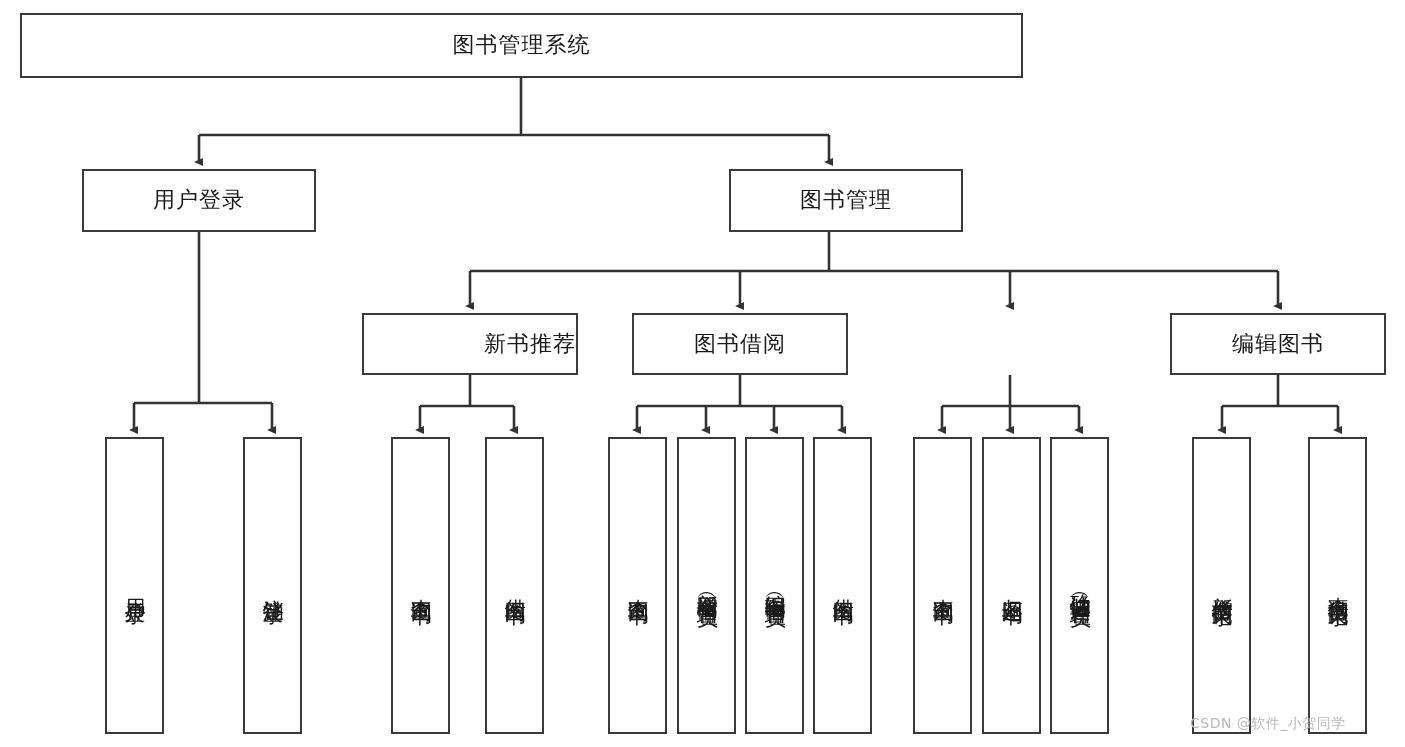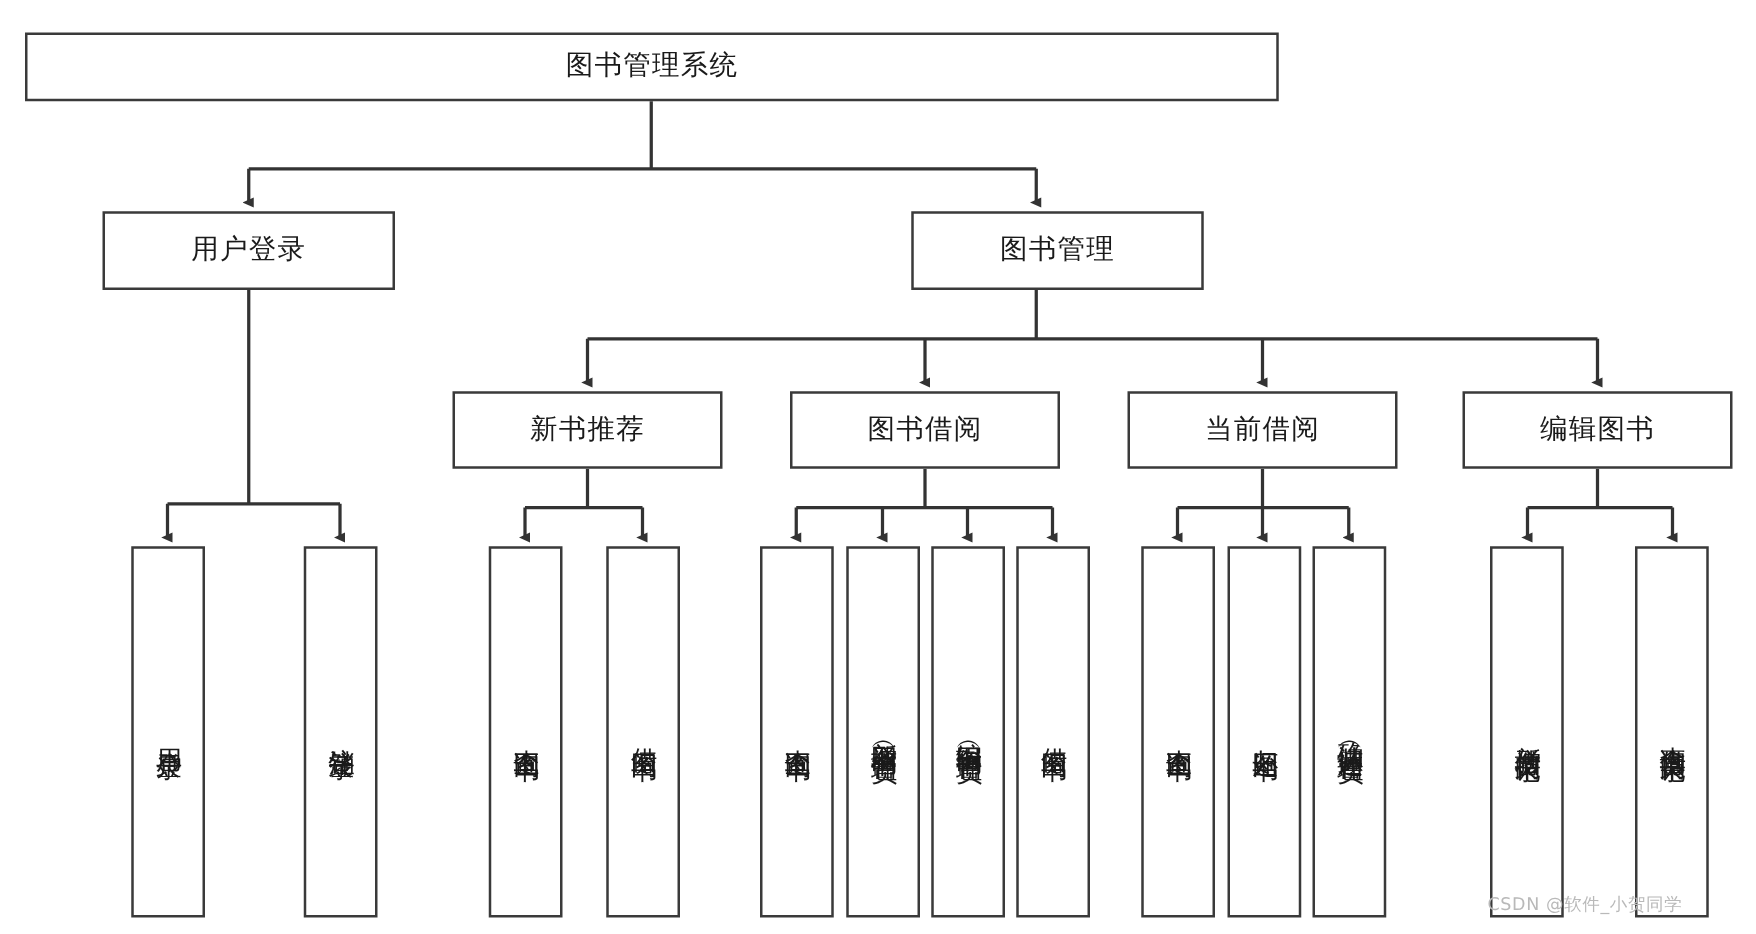--- a/index.html
+++ b/index.html
@@ -113,39 +113,36 @@
       <path d="M1010,406 L1010,430" marker-end="url(#arrow)"></path>
       <path d="M1079,406 L1079,430" marker-end="url(#arrow)"></path>
 
       <path d="M1278,375 L1278,406"></path>
       <path d="M1222,406 L1338,406"></path>
       <path d="M1222,406 L1222,430" marker-end="url(#arrow)"></path>
       <path d="M1338,406 L1338,430" marker-end="url(#arrow)"></path>
     </g>
   </svg>
 
-  <div class="node horiz" style="left:20px; top:26px; width:1003px; height:55px;">
+  <div class="node horiz" style="left:20px; top:13px; width:1003px; height:65px;">
     <span class="lbl">图书管理系统</span>
   </div>
 
   <div class="node horiz" style="left:82px; top:169px; width:234px; height:63px;">
     <span class="lbl">用户登录</span>
   </div>
   <div class="node horiz" style="left:712px; top:169px; width:234px; height:63px;margin-left:17px;">
     <span class="lbl">图书管理</span>
   </div>
 
-  <div class="node horiz" style="left:362px; top:313px; width:216px; height:62px;">
+  <div class="node horiz" style="left:362px; top:313px; width:216px; height:62px;justify-content:flex-end;">
     <span class="lbl">新书推荐</span>
   </div>
   <div class="node horiz" style="left:632px; top:313px; width:216px; height:62px;">
     <span class="lbl">图书借阅</span>
-  </div>
-  <div class="node horiz" style="left:902px; top:313px; width:216px; height:62px;">
-    <span class="lbl">当前借阅</span>
   </div>
   <div class="node horiz" style="left:1170px; top:313px; width:216px; height:62px;">
     <span class="lbl">编辑图书</span>
   </div>
 
   <div class="node vert" style="left:105px; top:437px; width:59px; height:297px;">
     <span class="lbl">用户登录</span>
   </div>
   <div class="node vert" style="left:243px; top:437px; width:59px; height:297px;">
     <span class="lbl">注销登录</span>

